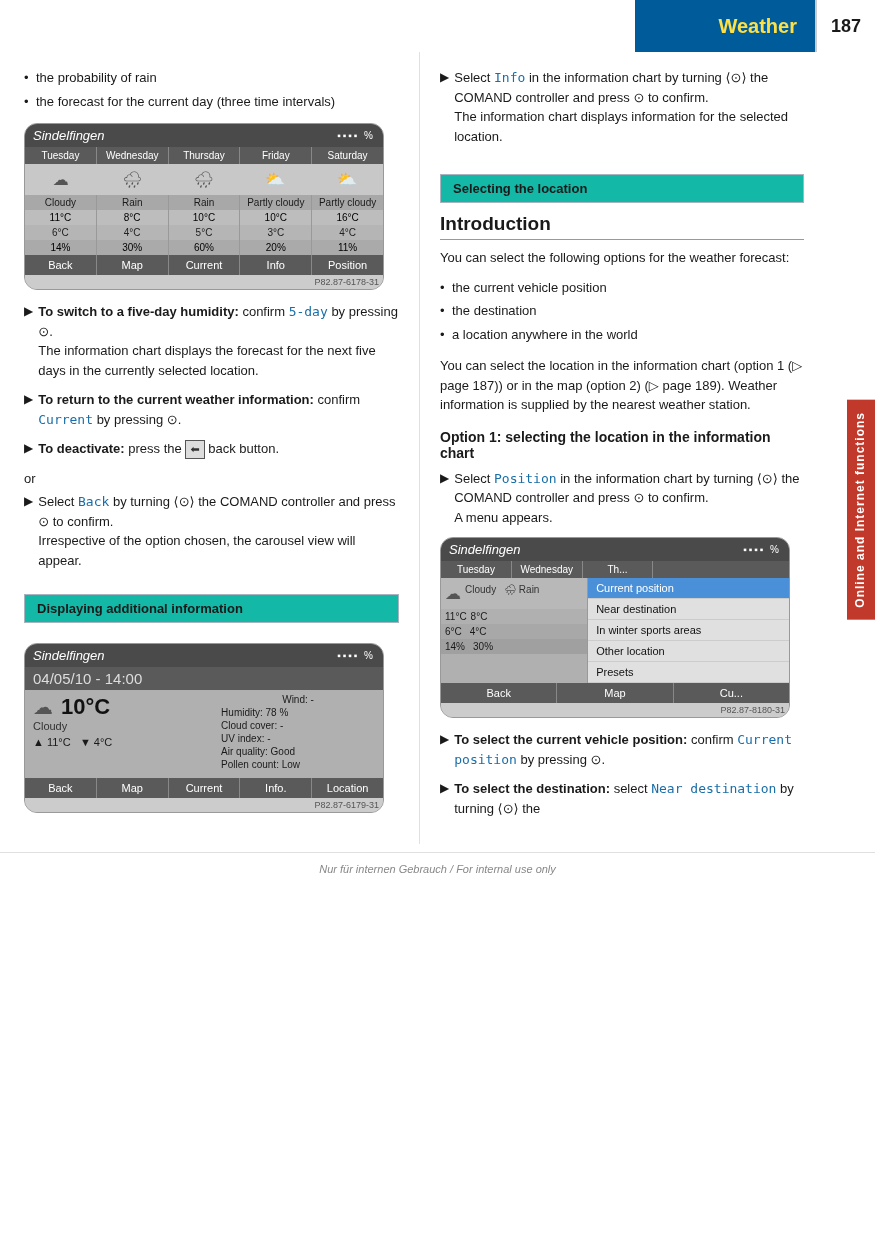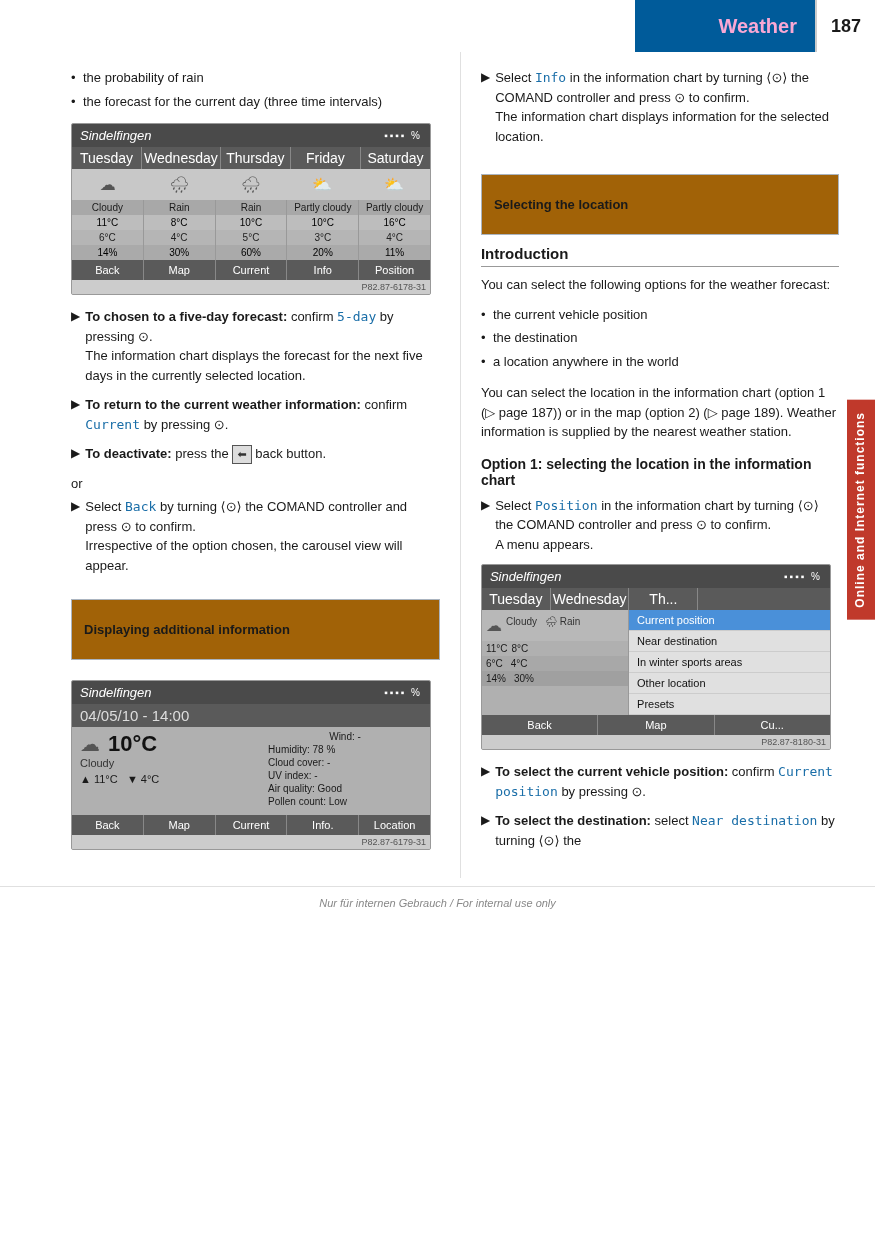--- a/index.html
+++ b/index.html
@@ -17,21 +17,21 @@
     .header {
       display: flex;
       justify-content: flex-end;
       align-items: center;
       background: #fff;
       border-bottom: none;
       height: 52px;
     }
     .header-title-box {
       background: #005b9a;
-      color: #f9a8d4;
+      color: #fde047;
       font-size: 20px;
       font-weight: bold;
       padding: 10px 18px;
       height: 52px;
       display: flex;
       align-items: center;
       min-width: 180px;
       justify-content: flex-end;
     }
     .header-page-num {
@@ -60,21 +60,20 @@
       text-orientation: mixed;
       transform: rotate(180deg);
       padding: 12px 6px;
       letter-spacing: 1px;
     }
 
     
     .content {
       display: flex;
       padding: 0;
-      margin-left: 47px;
     }
 
     .left-col {
       width: 420px;
       padding: 16px 20px 16px 24px;
       border-right: 1px solid #e0e0e0;
     }
 
     .right-col {
       width: 420px;
@@ -98,21 +97,21 @@
       left: 0;
       top: 0;
     }
 
     
     .screen-img {
       width: 360px;
       border: 1px solid #999;
       margin: 10px 0 12px 0;
       background: #c8c8c8;
-      border-radius: 2px;
+      border-radius: 13px;
       overflow: hidden;
       font-size: 11px;
     }
 
     .screen-header {
       background: #4a4a4a;
       color: #fff;
       display: flex;
       justify-content: space-between;
       align-items: center;
@@ -130,21 +129,21 @@
 
     .screen-days {
       display: flex;
       background: #5a5a5a;
       color: #fff;
     }
     .screen-days .day-col {
       flex: 1;
       text-align: center;
       padding: 3px 2px;
-      font-size: 14px;
+      font-size: 10px;
       border-right: 1px solid #888;
     }
     .screen-days .day-col:last-child { border-right: none; }
     .screen-icons-row {
       display: flex;
     }
     .screen-icons-row .icon-cell {
       flex: 1;
       text-align: center;
       padding: 6px 2px;
@@ -220,34 +219,34 @@
       font-size: 12px;
     }
     .bold { font-weight: bold; }
     .code-inline {
       font-family: monospace;
       color: #1a6ea8;
     }
 
     
     .section-header-box {
-      background: #a16207;
+      background: #14b8a6;
       border: 1px solid #aab4c0;
-      padding: 22px 12px;
+      padding: 6px 12px;
       font-weight: bold;
       font-size: 13px;
       margin: 14px 0 10px 0;
       display: inline-block;
       width: 100%;
     }
 
     
     .intro-heading {
       font-weight: bold;
-      font-size: 15px;
+      font-size: 19px;
       border-bottom: 1px solid #999;
       padding-bottom: 4px;
       margin-bottom: 8px;
     }
 
     .option-heading {
       font-weight: bold;
       font-size: 14px;
       margin: 14px 0 8px 0;
     }
@@ -398,21 +397,21 @@
         <div class="foot-btn">Info</div>
         <div class="foot-btn">Position</div>
       </div>
       <div class="screen-caption">P82.87-6178-31</div>
     </div>
 
     
     <div class="instruction-arrow">
       <span class="arrow-sym">▶</span>
       <span>
-        <span class="bold">To chosen to a five-day forecast:</span> confirm <span class="code-inline">5-day</span> by pressing ⊙.<br>
+        <span class="bold">To switch to a five-day humidity:</span> confirm <span class="code-inline">5-day</span> by pressing ⊙.<br>
         The information chart displays the forecast for the next five days in the currently selected location.
       </span>
     </div>
 
     <div class="instruction-arrow">
       <span class="arrow-sym">▶</span>
       <span>
         <span class="bold">To return to the current weather information:</span> confirm <span class="code-inline">Current</span> by pressing ⊙.
       </span>
     </div>

